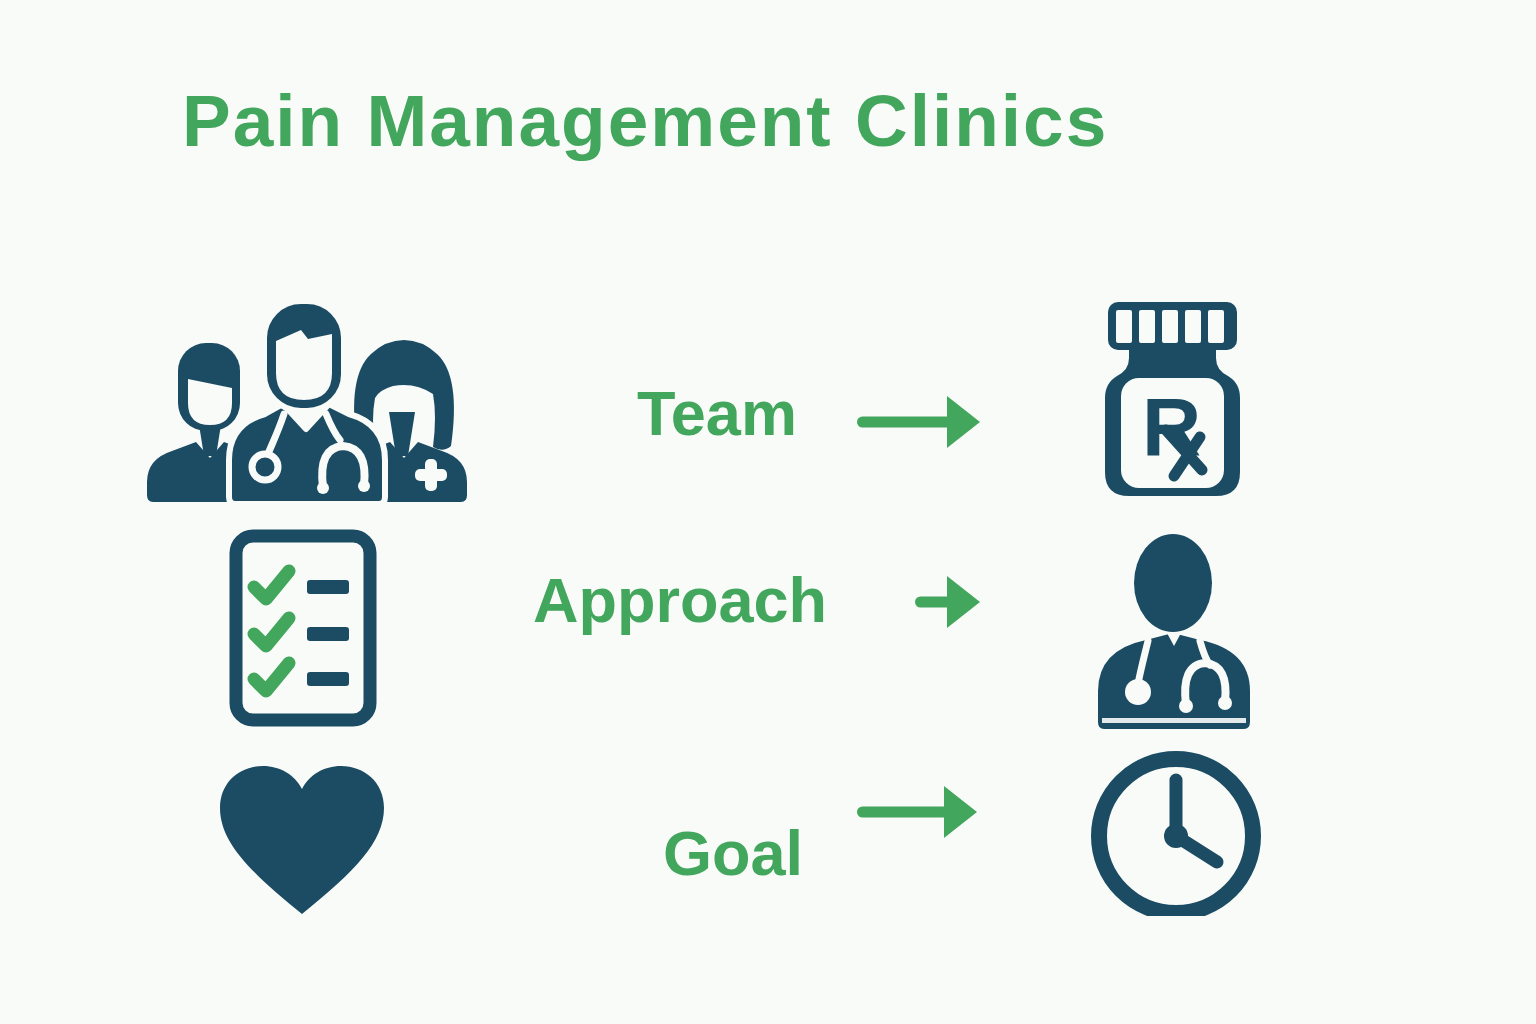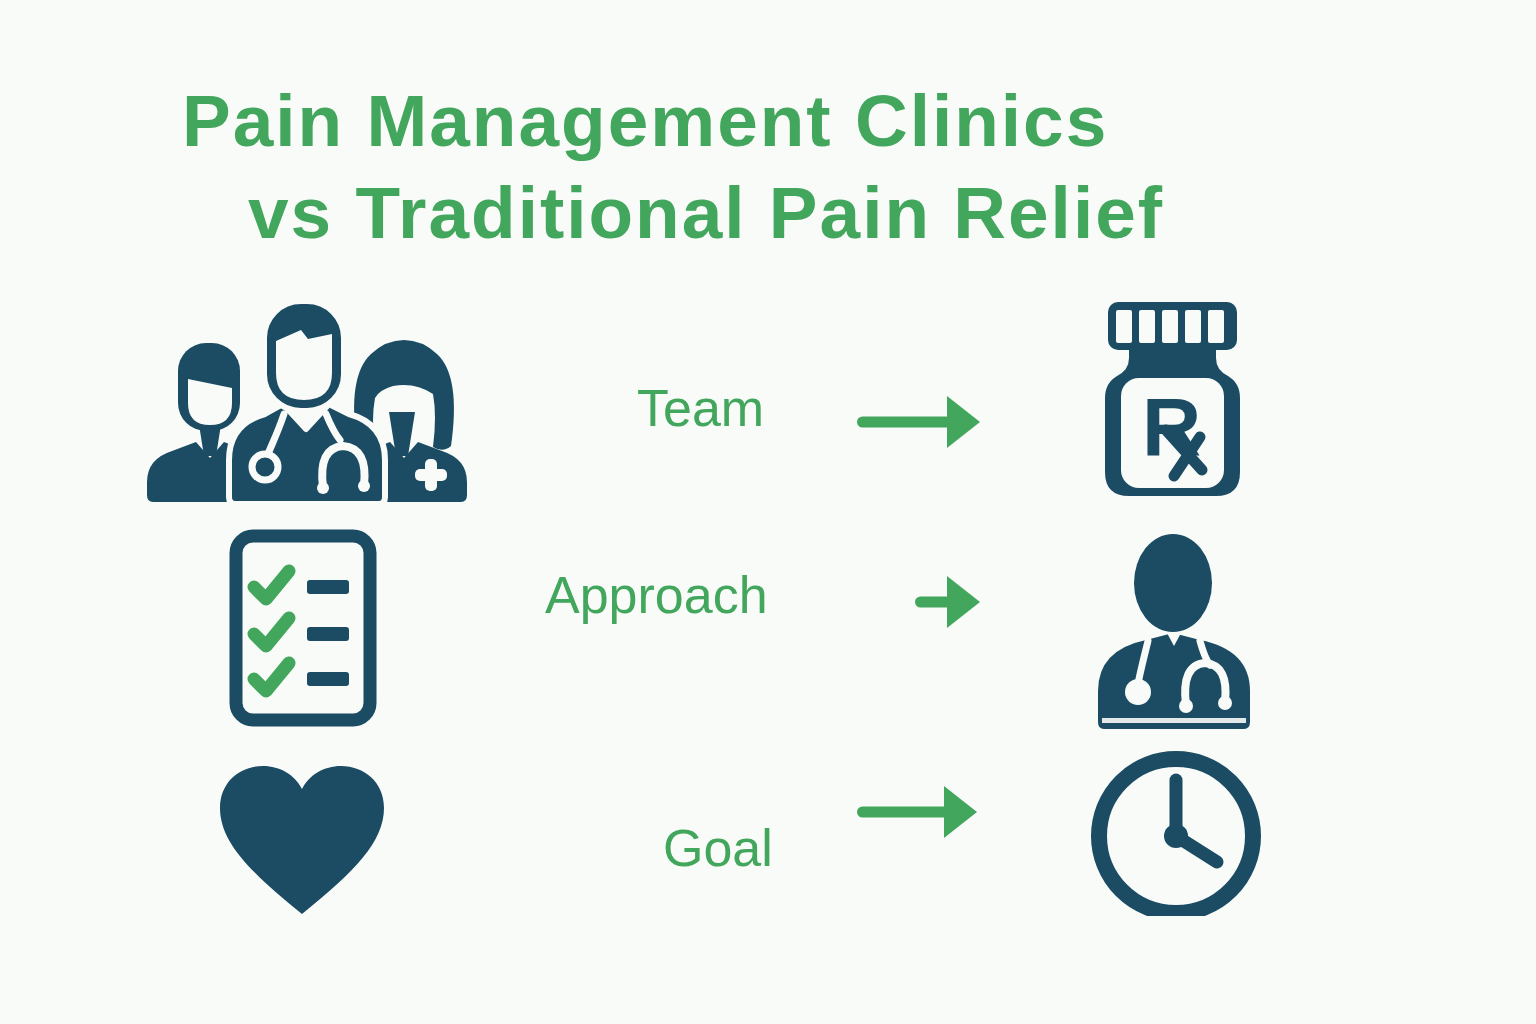--- a/index.html
+++ b/index.html
@@ -13,25 +13,25 @@
     position:relative;width:1536px;height:916px;background:var(--background);
     overflow:hidden;
   }
   .title-line{
     position:absolute;font-weight:bold;color:var(--green);
     font-size:73px;line-height:1;letter-spacing:2px;white-space:nowrap;
   }
   #title-line-1{left:182px;top:84px;}
   #title-line-2{left:248px;top:176px;}
   .row-label{
-    position:absolute;font-weight:normal;color:var(--green);
-    font-size:52px;line-height:1;white-space:nowrap;
+    position:absolute;font-weight:bold;color:var(--green);
+    font-size:63px;line-height:1;white-space:nowrap;
   }
   #label-team{left:637px;top:382px;}
-  #label-approach{left:545px;top:569px;}
+  #label-approach{left:533px;top:569px;}
   #label-goal{left:663px;top:774px;margin-top:48px;}
   .icon{position:absolute;display:block;}
   #icon-team{left:145px;top:296px;width:324px;height:212px;}
   #icon-checklist{left:228px;top:528px;width:150px;height:200px;}
   #icon-heart{left:214px;top:762px;width:176px;height:156px;}
   #icon-rx{left:1102px;top:300px;width:140px;height:200px;}
   #icon-doctor{left:1088px;top:533px;width:172px;height:198px;}
   #icon-clock{left:1090px;top:750px;width:172px;height:172px;}
   #arrow-team{left:857px;top:392px;}
   #arrow-approach{left:915px;top:572px;}
@@ -44,21 +44,20 @@
   .sG{stroke:var(--green);}
   .sB{stroke:var(--background);}
   .rx-text{fill:var(--teal);font-family:"Liberation Sans", sans-serif;font-weight:bold;}
 </style>
 </head>
 <body>
 
 <div class="canvas">
 
   <div class="title-line" id="title-line-1">Pain Management Clinics</div>
-  <div class="title-line" id="title-line-2">vs Traditional Pain Relief</div>
 
   <div class="row-label" id="label-team">Team</div>
   <div class="row-label" id="label-approach">Approach</div>
   <div class="row-label" id="label-goal">Goal</div>
 
   <svg class="icon" id="arrow-team" width="123" height="60" viewBox="0 0 123 60">
     <rect class="fG" x="0" y="24.5" width="95" height="11" rx="5.5"></rect>
     <polygon class="fG" points="90,4 123,30 90,56"></polygon>
   </svg>
   <svg class="icon" id="arrow-approach" width="65" height="60" viewBox="0 0 65 60">

